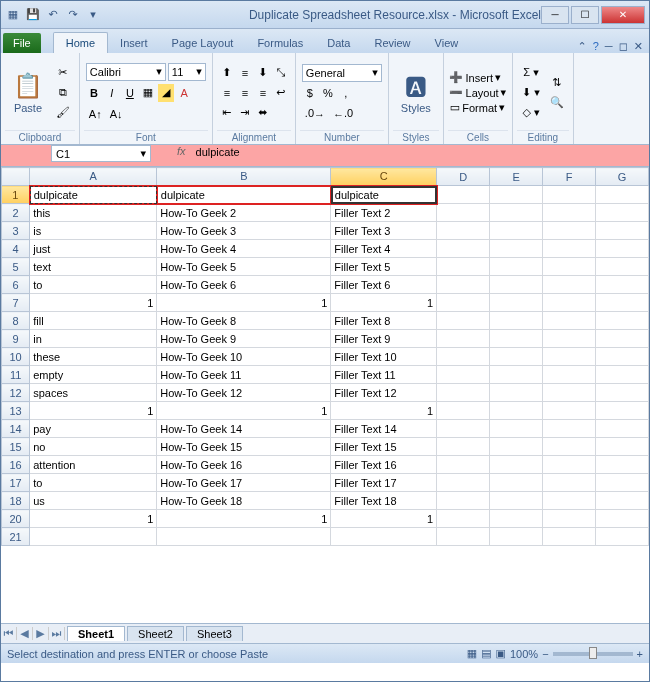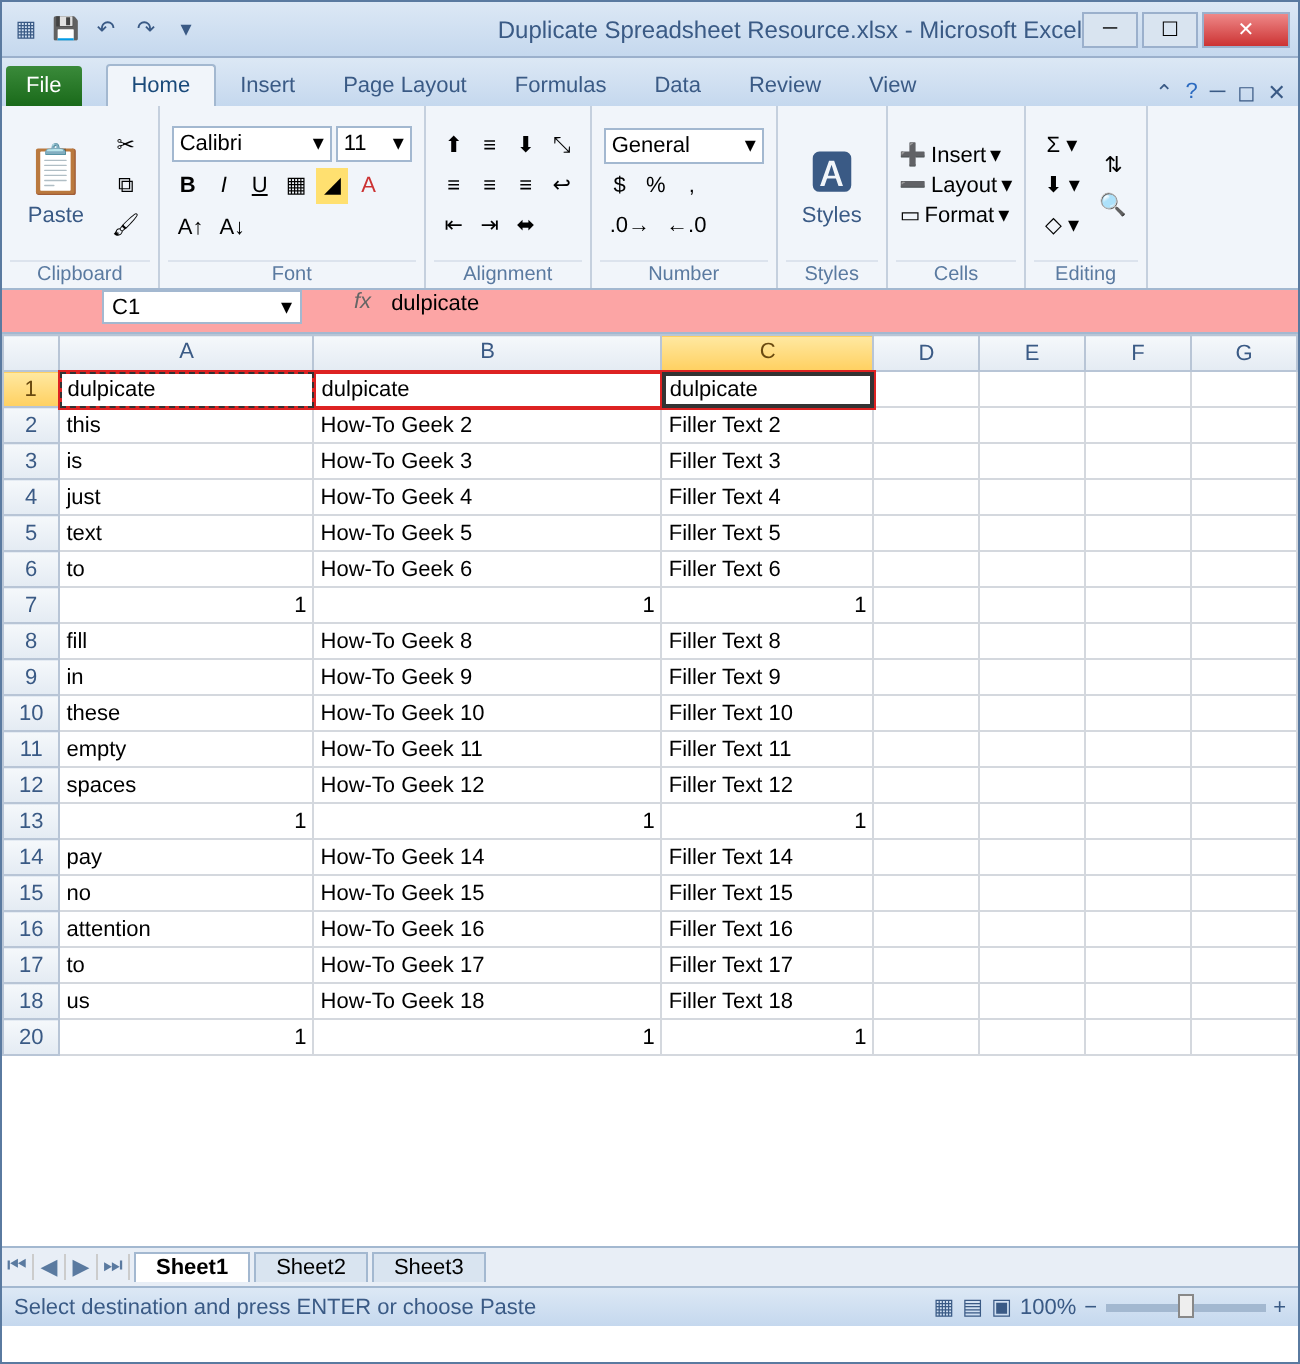--- a/index.html
+++ b/index.html
@@ -433,20 +433,30 @@
         <tr>
           <td class="rowhead">20</td>
           <td class="cell num">1</td>
           <td class="cell num">1</td>
           <td class="cell num">1</td>
           <td class="cell num"></td>
           <td class="cell num"></td>
           <td class="cell num"></td>
           <td class="cell num"></td>
         </tr>
+        <tr>
+          <td class="rowhead">21</td>
+          <td class="cell"></td>
+          <td class="cell"></td>
+          <td class="cell"></td>
+          <td class="cell"></td>
+          <td class="cell"></td>
+          <td class="cell"></td>
+          <td class="cell"></td>
+        </tr>
       </tbody>
     </table>
 </div>
 
 <div class="sheetbar">
   <div class="sheetnav">
     <span>⏮</span>
     <span>◀</span>
     <span>▶</span>
     <span>⏭</span>

